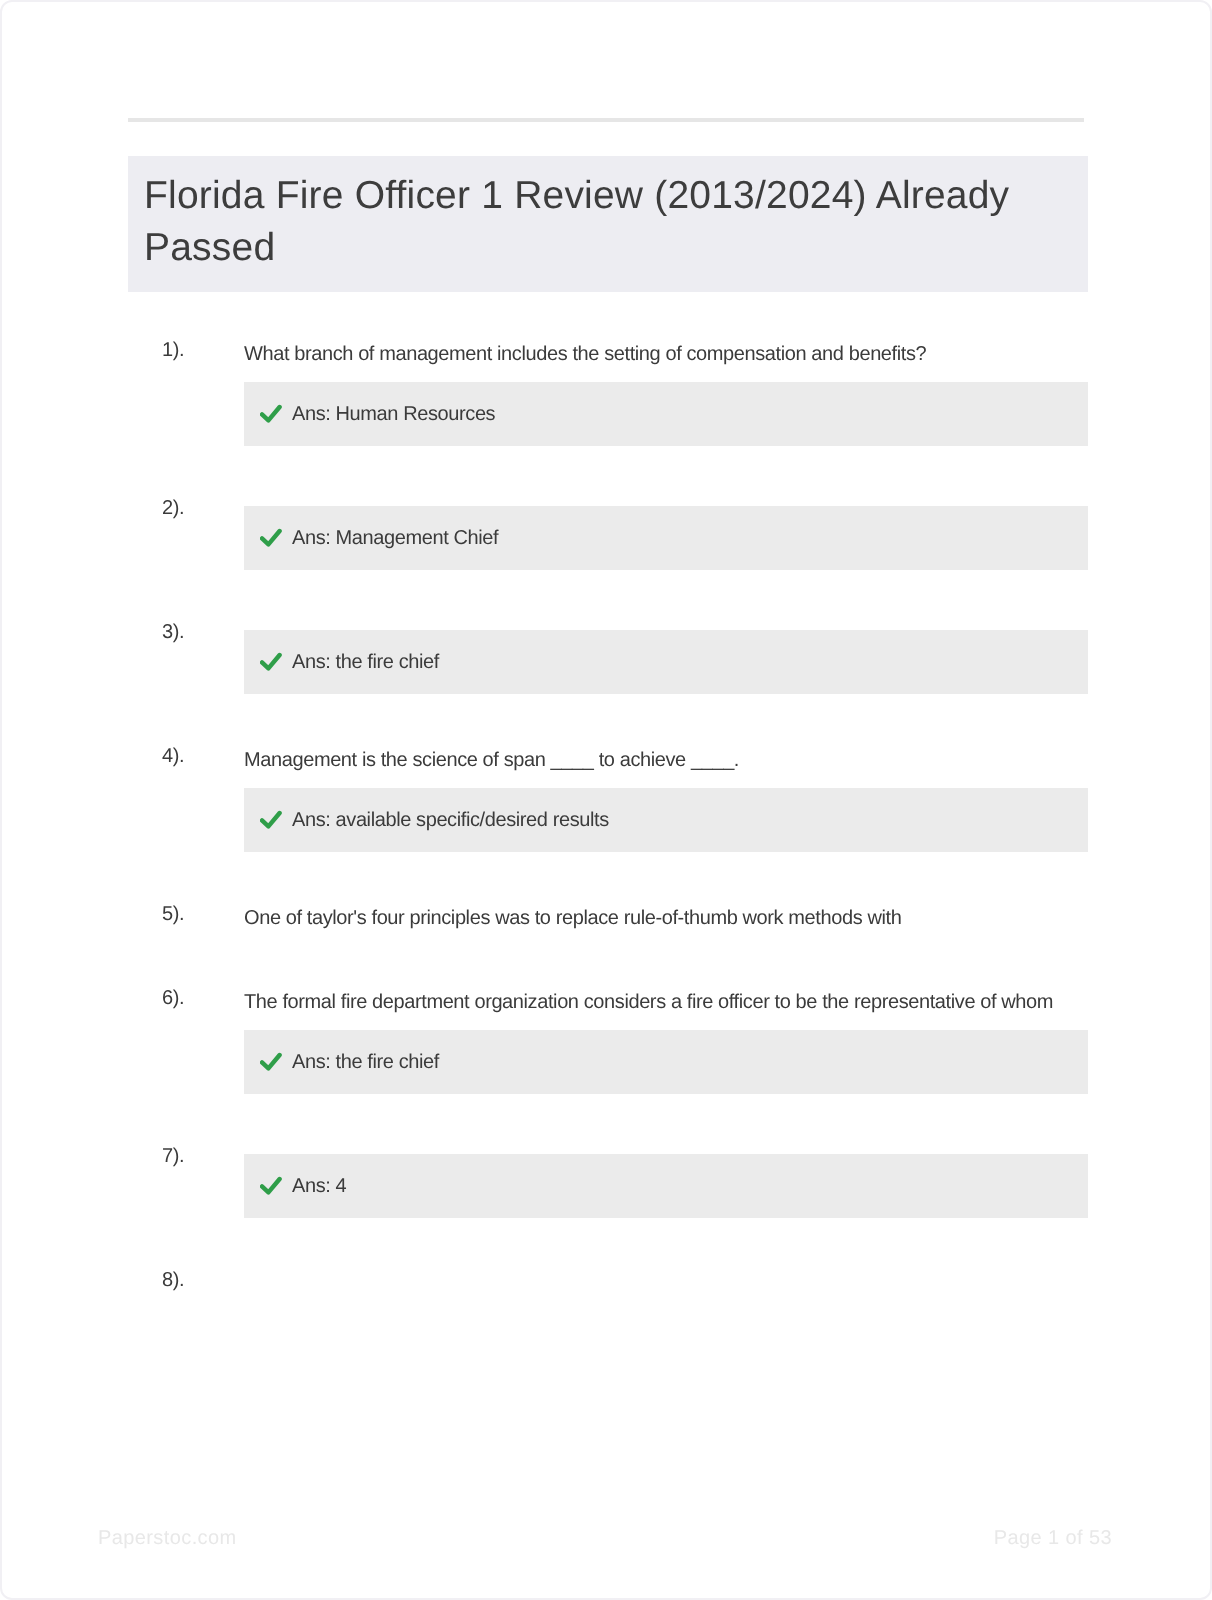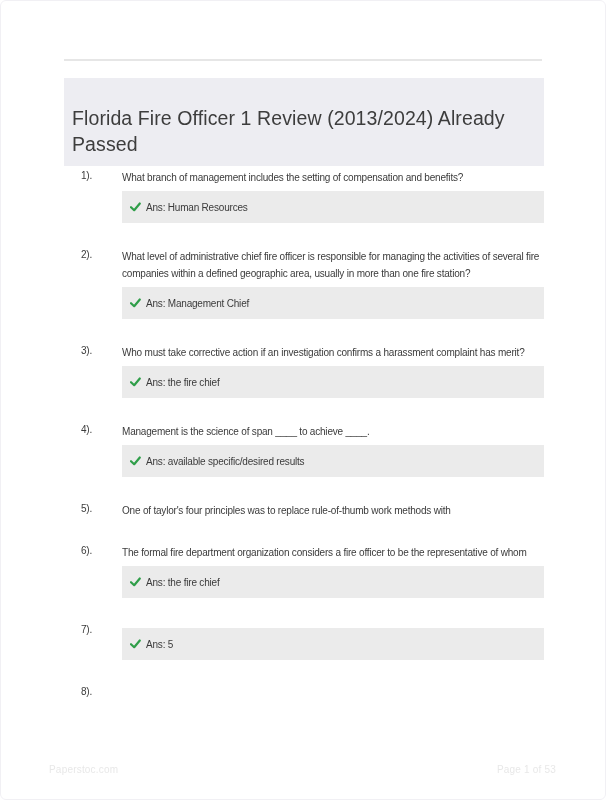--- a/index.html
+++ b/index.html
@@ -31,21 +31,20 @@
     min-height: 65px;
     background: #ededf2;
     padding: 7px 10px 9px 8px;
   }
   .title-block h1 {
     font-size: 19.5px;
     line-height: 26px;
     font-weight: 400;
     color: #3d3d3d;
     letter-spacing: 0.1px;
-    margin-top: 20px;
   }
   .content {
     position: absolute;
     left: 63px;
     width: 480px;
     top: 160px;
     padding-top: 8px;
     font-size: 10px;
     letter-spacing: -0.2px;
     line-height: 17px;
@@ -111,36 +110,34 @@
               </svg>
             </span>
           <span class="answer-text">Ans: Human Resources</span>
         </div>
       </div>
     </div>
 
     <div class="question">
       <div class="qnum">2).</div>
       <div class="qbody">
-        <div class="qtext">What level of administrative chief fire officer is responsible for managing the activities of several fire companies within a defined geographic area, usually in more than one fire station?</div>
         <div class="answer-bar">
           <span class="check-icon">
               <svg width="11" height="10" viewBox="0 0 11 10">
                 <polyline points="1,5.2 4.2,8.2 9.8,1.5" fill="none" stroke="#2f9e49" stroke-width="2.2" stroke-linecap="round" stroke-linejoin="round"></polyline>
               </svg>
             </span>
           <span class="answer-text">Ans: Management Chief</span>
         </div>
       </div>
     </div>
 
     <div class="question">
       <div class="qnum">3).</div>
       <div class="qbody">
-        <div class="qtext">Who must take corrective action if an investigation confirms a harassment complaint has merit?</div>
         <div class="answer-bar">
           <span class="check-icon">
               <svg width="11" height="10" viewBox="0 0 11 10">
                 <polyline points="1,5.2 4.2,8.2 9.8,1.5" fill="none" stroke="#2f9e49" stroke-width="2.2" stroke-linecap="round" stroke-linejoin="round"></polyline>
               </svg>
             </span>
           <span class="answer-text">Ans: the fire chief</span>
         </div>
       </div>
     </div>
@@ -184,21 +181,21 @@
 
     <div class="question">
       <div class="qnum">7).</div>
       <div class="qbody">
         <div class="answer-bar">
           <span class="check-icon">
               <svg width="11" height="10" viewBox="0 0 11 10">
                 <polyline points="1,5.2 4.2,8.2 9.8,1.5" fill="none" stroke="#2f9e49" stroke-width="2.2" stroke-linecap="round" stroke-linejoin="round"></polyline>
               </svg>
             </span>
-          <span class="answer-text">Ans: 5</span>
+          <span class="answer-text">Ans: 4</span>
         </div>
       </div>
     </div>
 
     <div class="question">
       <div class="qnum">8).</div>
       <div class="qbody">
         <div class="qtext"></div>
       </div>
     </div>

